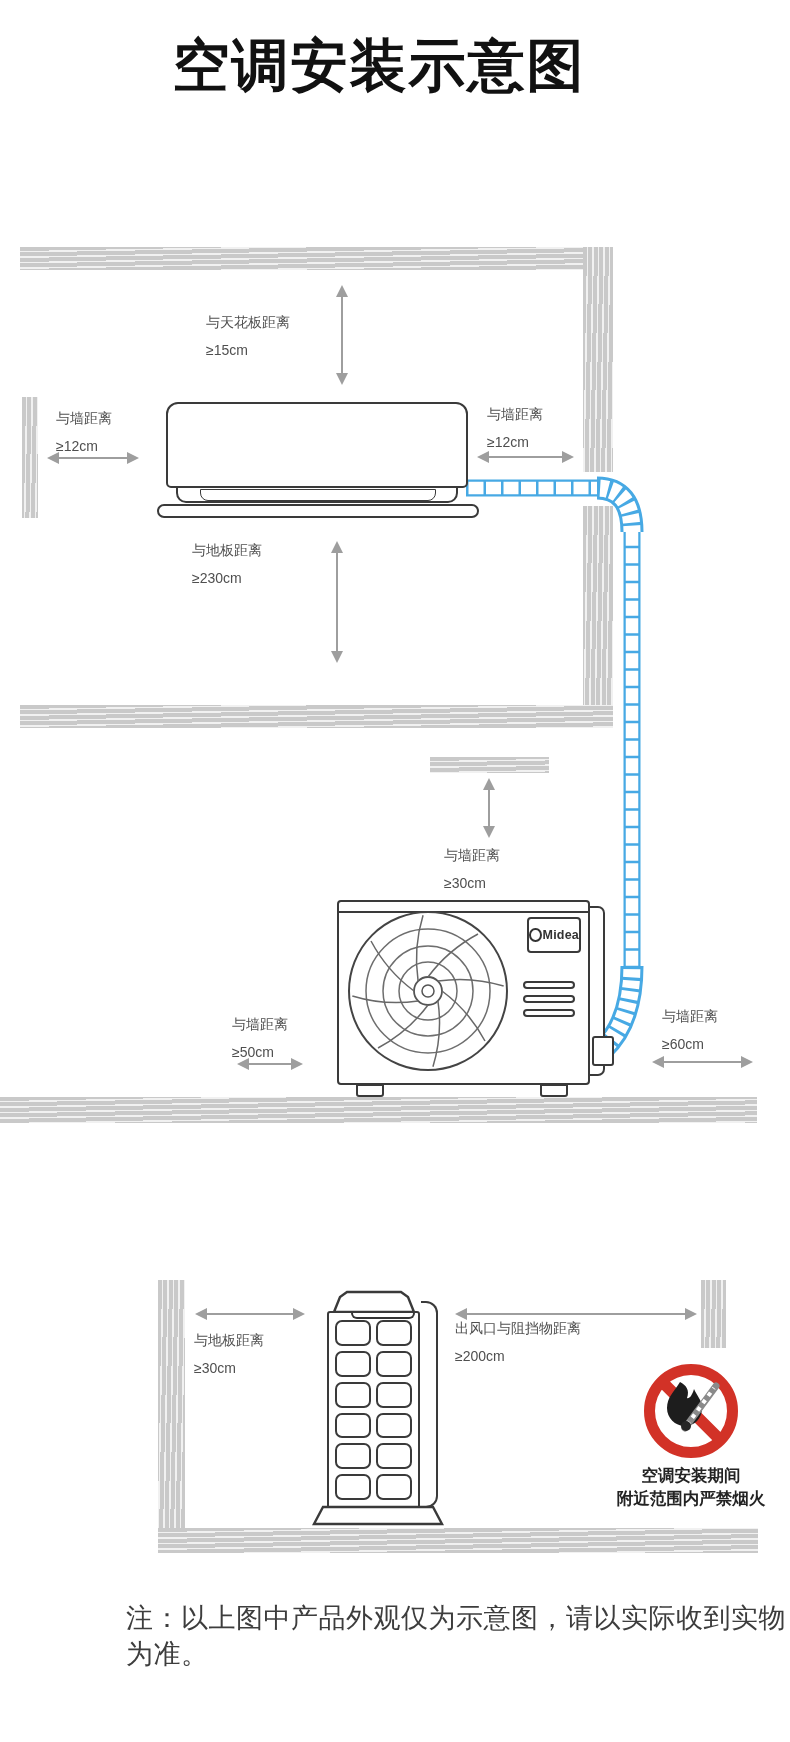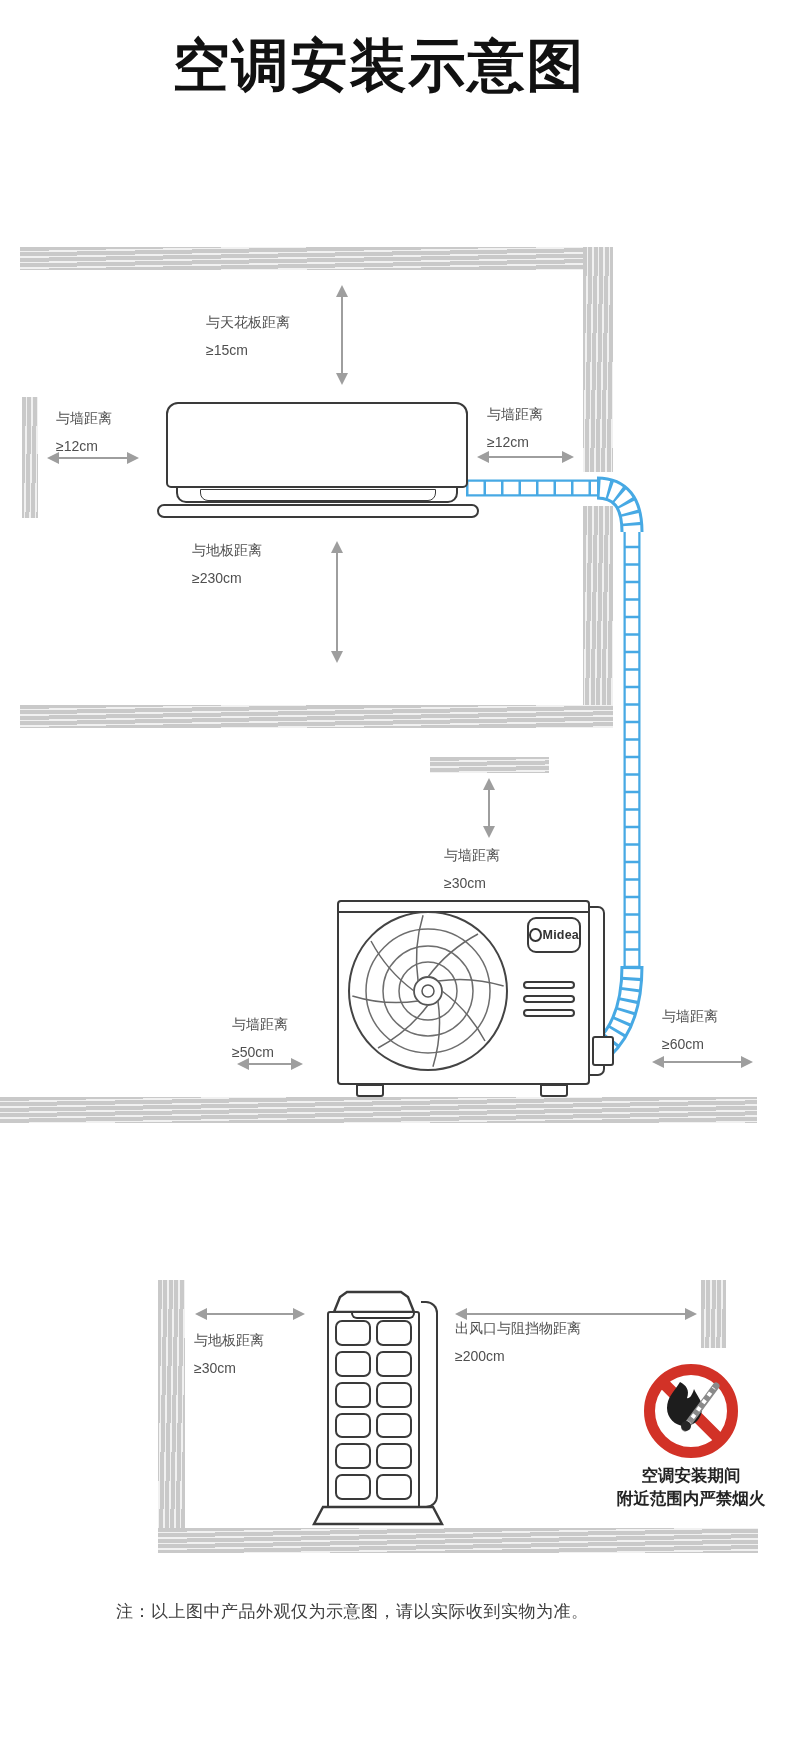--- a/index.html
+++ b/index.html
@@ -18,29 +18,29 @@
   .ah::before,.ah::after{content:"";position:absolute;top:-5px;width:0;height:0;border-top:6px solid transparent;border-bottom:6px solid transparent}
   .ah::before{left:-11px;border-right:12px solid #9e9e9e}
   .ah::after{right:-11px;border-left:12px solid #9e9e9e}
   .av::before,.av::after{content:"";position:absolute;left:-5px;width:0;height:0;border-left:6px solid transparent;border-right:6px solid transparent}
   .av::before{top:-11px;border-bottom:12px solid #9e9e9e}
   .av::after{bottom:-11px;border-top:12px solid #9e9e9e}
   
   .panel{position:absolute;background:#fff;border:2px solid #3a3a3a;z-index:3;box-sizing:border-box}
   .title{position:absolute;left:-16px;top:28px;width:790px;text-align:center;z-index:5;
          font-size:57px;font-weight:900;color:#111;letter-spacing:2px}
-  .midea{display:flex;align-items:center;justify-content:center;gap:1px;border-radius:9px}
+  .midea{display:flex;align-items:center;justify-content:center;gap:1px;border-radius:4px}
   .m-circ{width:14px;height:14px;border:2px solid #333;border-radius:50%;box-sizing:border-box}
   .m-txt{font-size:12.5px;font-weight:bold;color:#333;letter-spacing:.2px}
   .slat{position:absolute;background:#fff;border:2px solid #3a3a3a;border-radius:4px;z-index:3;box-sizing:border-box}
   .cellgrid{display:grid;grid-template-columns:repeat(2,1fr);grid-template-rows:repeat(6,1fr);gap:5px;padding:7px 6px}
   .cell{border:2px solid #3a3a3a;border-radius:7px;background:#fff}
   .warn{position:absolute;left:578px;top:1464px;width:226px;text-align:center;z-index:4;
         font-size:16.5px;font-weight:bold;color:#232323;line-height:23px}
-  .note{position:absolute;left:116px;top:1600px;z-index:4;font-size:17px;color:#3d3d3d;letter-spacing:.5px}
+  .note{position:absolute;left:126px;top:1600px;z-index:4;font-size:27px;color:#3d3d3d;letter-spacing:.5px}
   svg{display:block}
 </style>
 </head>
 <body>
 
 <div id="canvas">
 
   <div class="title">空调安装示意图</div>
 
   <div class="wall h" style="left:20px;top:247px;width:593px;height:23px"></div>

